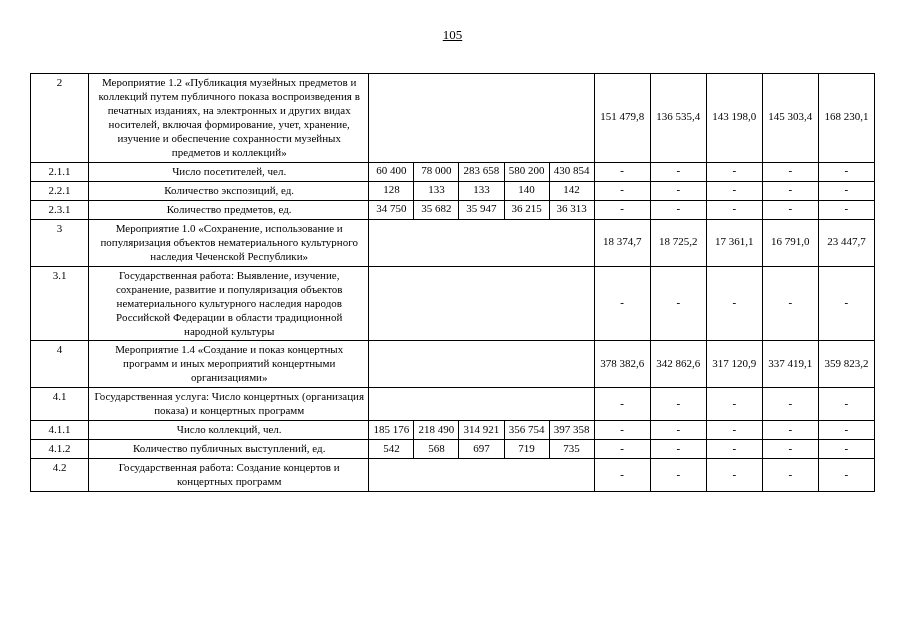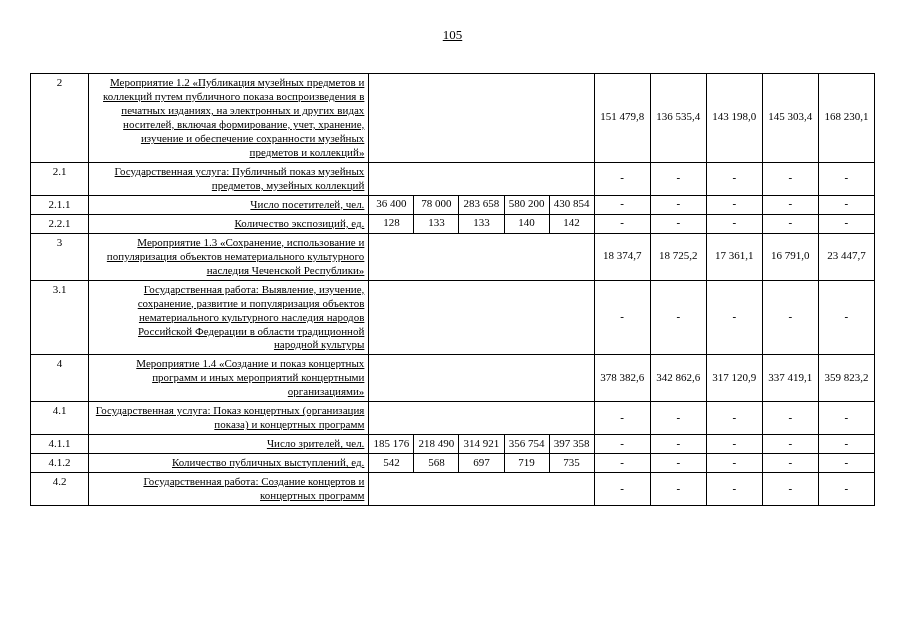--- a/index.html
+++ b/index.html
@@ -30,21 +30,21 @@
   col.c-money { width: 56px; }
   .doc-table td {
     border: 1px solid #000;
     font-size: 11px;
     line-height: 1.27;
     padding: 1px 2px 2px;
     vertical-align: top;
     overflow: hidden;
   }
   td.col-num  { text-align: center; padding-top: 2px; }
-  td.col-desc { text-align: right; padding-left: 5px; padding-right: 4px; padding-top: 2px; text-decoration: underline; }
+  td.col-desc { text-align: center; padding-left: 5px; padding-right: 4px; padding-top: 2px; }
   td.col-val, td.col-money {
     text-align: center;
     vertical-align: middle;
     padding-left: 1px;
     padding-right: 1px;
   }
   td.dash { font-weight: bold; }
 </style>
 </head>
 <body>
@@ -72,33 +72,23 @@
           <td class="col-num">2</td>
           <td class="col-desc">Мероприятие 1.2 «Публикация музейных предметов и коллекций путем публичного показа воспроизведения в печатных изданиях, на электронных и других видах носителей, включая формирование, учет, хранение, изучение и обеспечение сохранности музейных предметов и коллекций»</td>
           <td class="col-val" colspan="5"></td>
           <td class="col-money">151 479,8</td>
           <td class="col-money">136 535,4</td>
           <td class="col-money">143 198,0</td>
           <td class="col-money">145 303,4</td>
           <td class="col-money">168 230,1</td>
         </tr>
         <tr>
-          <td class="col-num">2.1</td>
-          <td class="col-desc">Государственная услуга: Публичный показ музейных предметов, музейных коллекций</td>
-          <td class="col-val" colspan="5"></td>
-          <td class="col-money dash">-</td>
-          <td class="col-money dash">-</td>
-          <td class="col-money dash">-</td>
-          <td class="col-money dash">-</td>
-          <td class="col-money dash">-</td>
-        </tr>
-        <tr>
           <td class="col-num">2.1.1</td>
           <td class="col-desc">Число посетителей, чел.</td>
-          <td class="col-val">36 400</td>
+          <td class="col-val">60 400</td>
           <td class="col-val">78 000</td>
           <td class="col-val">283 658</td>
           <td class="col-val">580 200</td>
           <td class="col-val">430 854</td>
           <td class="col-money dash">-</td>
           <td class="col-money dash">-</td>
           <td class="col-money dash">-</td>
           <td class="col-money dash">-</td>
           <td class="col-money dash">-</td>
         </tr>
@@ -110,22 +100,36 @@
           <td class="col-val">133</td>
           <td class="col-val">140</td>
           <td class="col-val">142</td>
           <td class="col-money dash">-</td>
           <td class="col-money dash">-</td>
           <td class="col-money dash">-</td>
           <td class="col-money dash">-</td>
           <td class="col-money dash">-</td>
         </tr>
         <tr>
+          <td class="col-num">2.3.1</td>
+          <td class="col-desc">Количество предметов, ед.</td>
+          <td class="col-val">34 750</td>
+          <td class="col-val">35 682</td>
+          <td class="col-val">35 947</td>
+          <td class="col-val">36 215</td>
+          <td class="col-val">36 313</td>
+          <td class="col-money dash">-</td>
+          <td class="col-money dash">-</td>
+          <td class="col-money dash">-</td>
+          <td class="col-money dash">-</td>
+          <td class="col-money dash">-</td>
+        </tr>
+        <tr>
           <td class="col-num">3</td>
-          <td class="col-desc">Мероприятие 1.3 «Сохранение, использование и популяризация объектов нематериального культурного наследия Чеченской Республики»</td>
+          <td class="col-desc">Мероприятие 1.0 «Сохранение, использование и популяризация объектов нематериального культурного наследия Чеченской Республики»</td>
           <td class="col-val" colspan="5"></td>
           <td class="col-money">18 374,7</td>
           <td class="col-money">18 725,2</td>
           <td class="col-money">17 361,1</td>
           <td class="col-money">16 791,0</td>
           <td class="col-money">23 447,7</td>
         </tr>
         <tr>
           <td class="col-num">3.1</td>
           <td class="col-desc">Государственная работа: Выявление, изучение, сохранение, развитие и популяризация объектов нематериального культурного наследия народов Российской Федерации в области традиционной народной культуры</td>
@@ -141,31 +145,31 @@
           <td class="col-desc">Мероприятие 1.4 «Создание и показ концертных программ и иных мероприятий концертными организациями»</td>
           <td class="col-val" colspan="5"></td>
           <td class="col-money">378 382,6</td>
           <td class="col-money">342 862,6</td>
           <td class="col-money">317 120,9</td>
           <td class="col-money">337 419,1</td>
           <td class="col-money">359 823,2</td>
         </tr>
         <tr>
           <td class="col-num">4.1</td>
-          <td class="col-desc">Государственная услуга: Показ концертных (организация показа) и концертных программ</td>
+          <td class="col-desc">Государственная услуга: Число концертных (организация показа) и концертных программ</td>
           <td class="col-val" colspan="5"></td>
           <td class="col-money dash">-</td>
           <td class="col-money dash">-</td>
           <td class="col-money dash">-</td>
           <td class="col-money dash">-</td>
           <td class="col-money dash">-</td>
         </tr>
         <tr>
           <td class="col-num">4.1.1</td>
-          <td class="col-desc">Число зрителей, чел.</td>
+          <td class="col-desc">Число коллекций, чел.</td>
           <td class="col-val">185 176</td>
           <td class="col-val">218 490</td>
           <td class="col-val">314 921</td>
           <td class="col-val">356 754</td>
           <td class="col-val">397 358</td>
           <td class="col-money dash">-</td>
           <td class="col-money dash">-</td>
           <td class="col-money dash">-</td>
           <td class="col-money dash">-</td>
           <td class="col-money dash">-</td>

